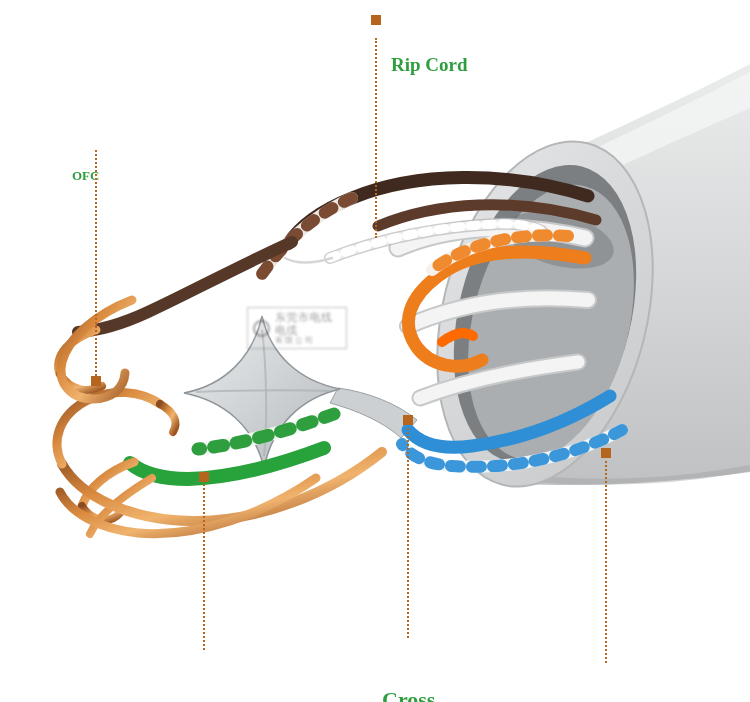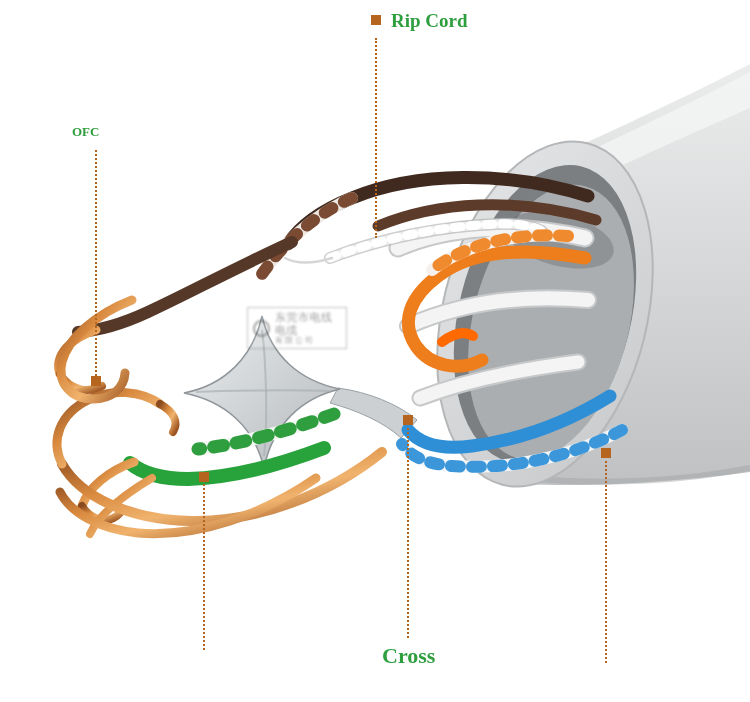--- a/index.html
+++ b/index.html
@@ -6,20 +6,21 @@
   body{
     width:750px;height:702px;position:relative;overflow:hidden;
     background:var(--background,#ffffff);
     font-family:"Liberation Serif", serif;
   }
   .stage{position:absolute;inset:0}
   svg{display:block}
   .label{
     position:absolute;font-weight:bold;white-space:nowrap;
     color:var(--label-green,#2f9e3f);
+    margin-top:44px;
   }
   .callout{
     position:absolute;width:0;
     border-left:2px dotted var(--callout-orange,#b5651d);
   }
   .marker{
     position:absolute;width:10px;height:10px;
     background:var(--callout-orange,#b5651d);
   }
   .watermark{

